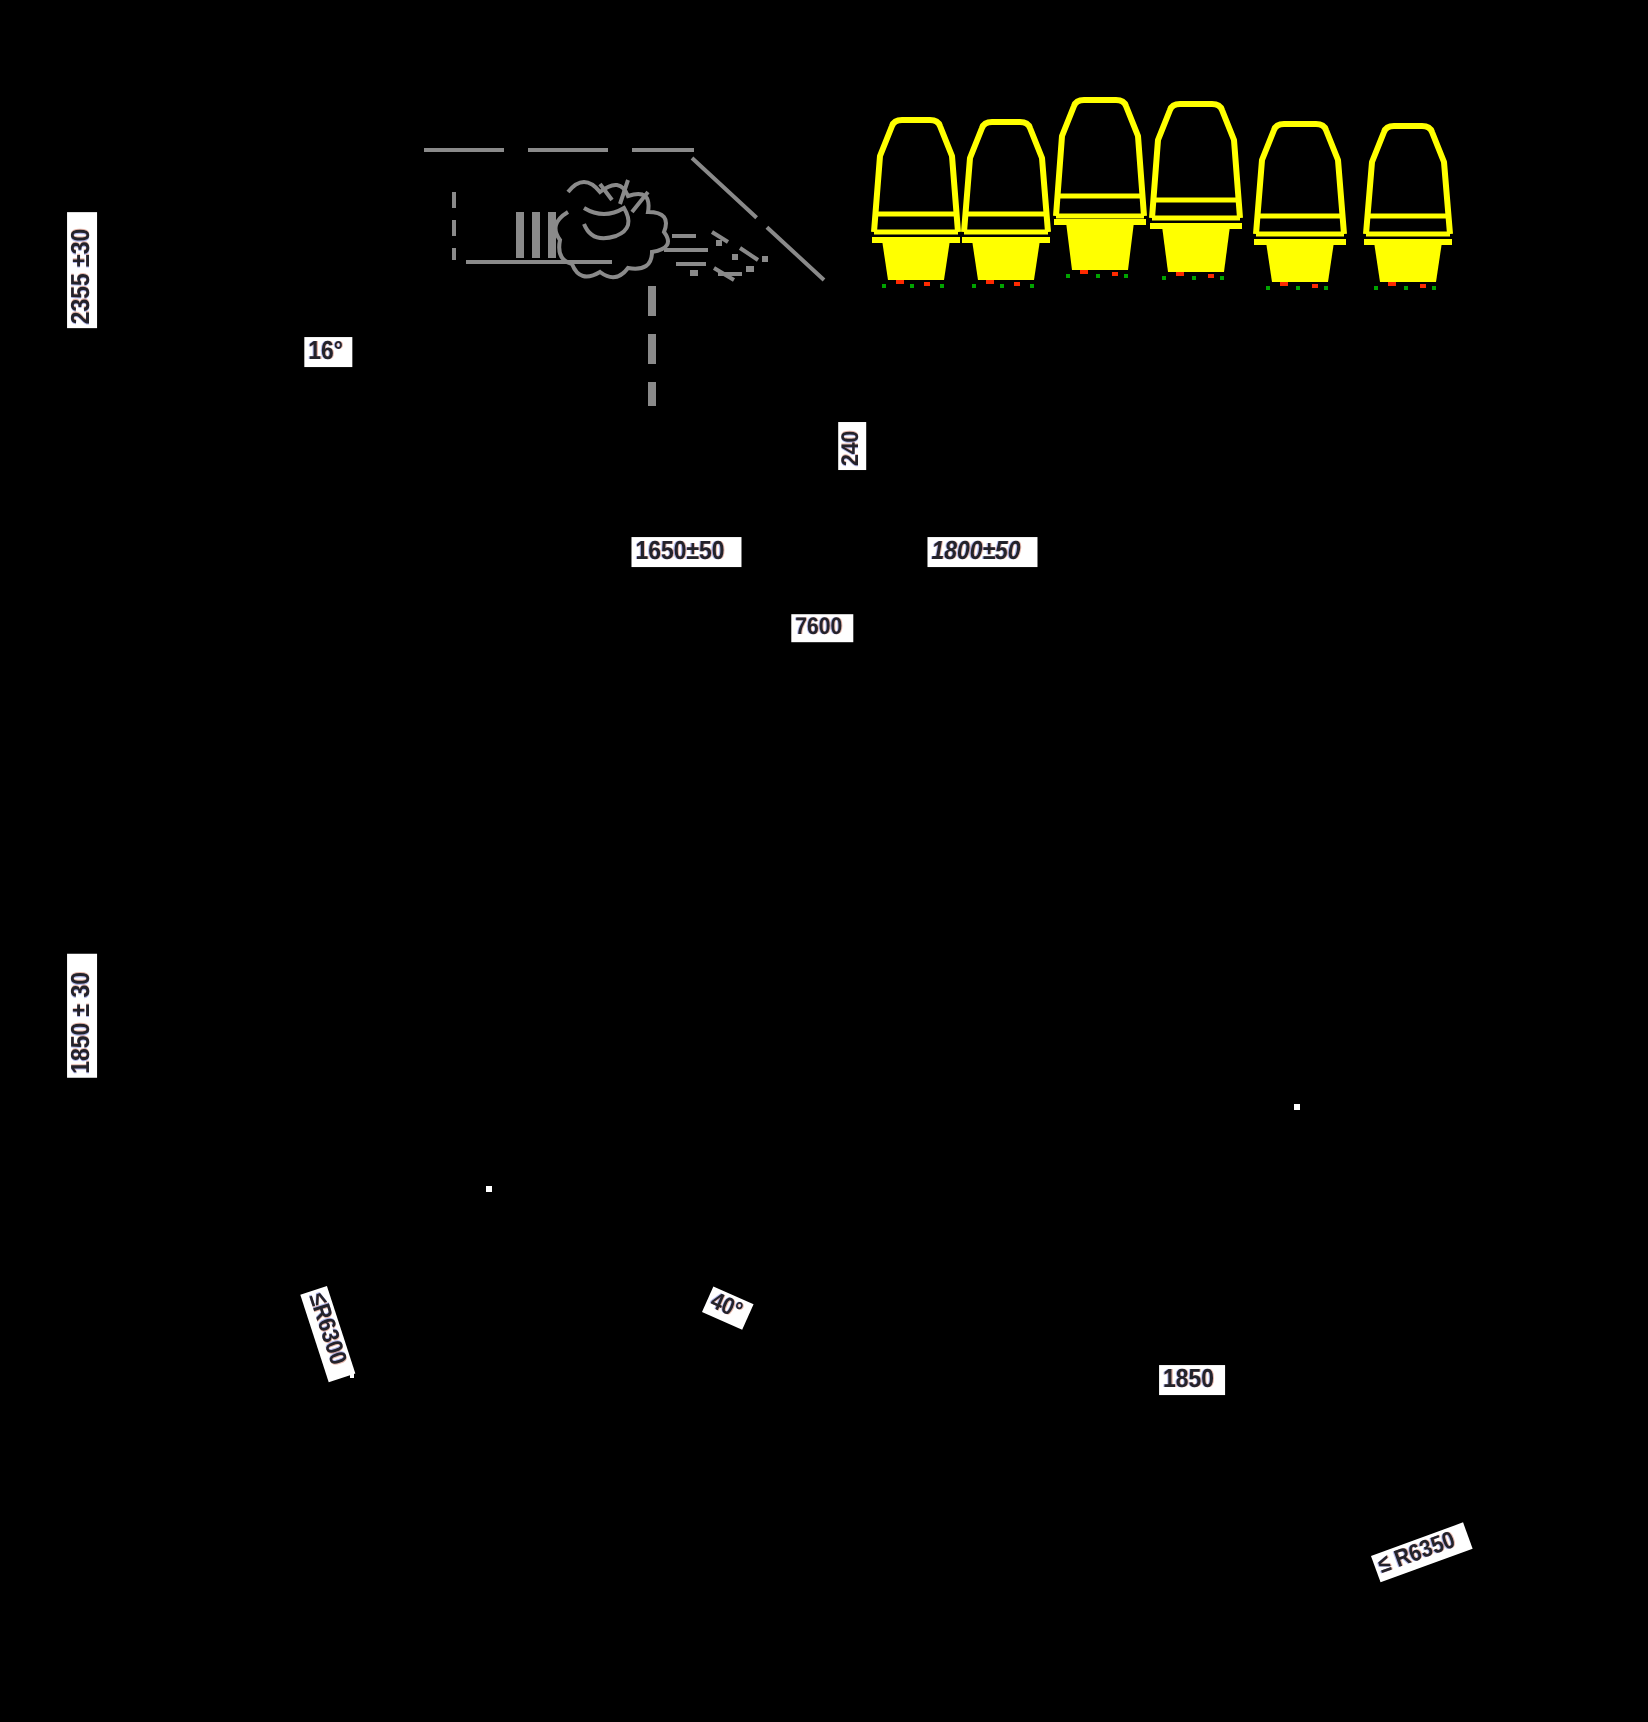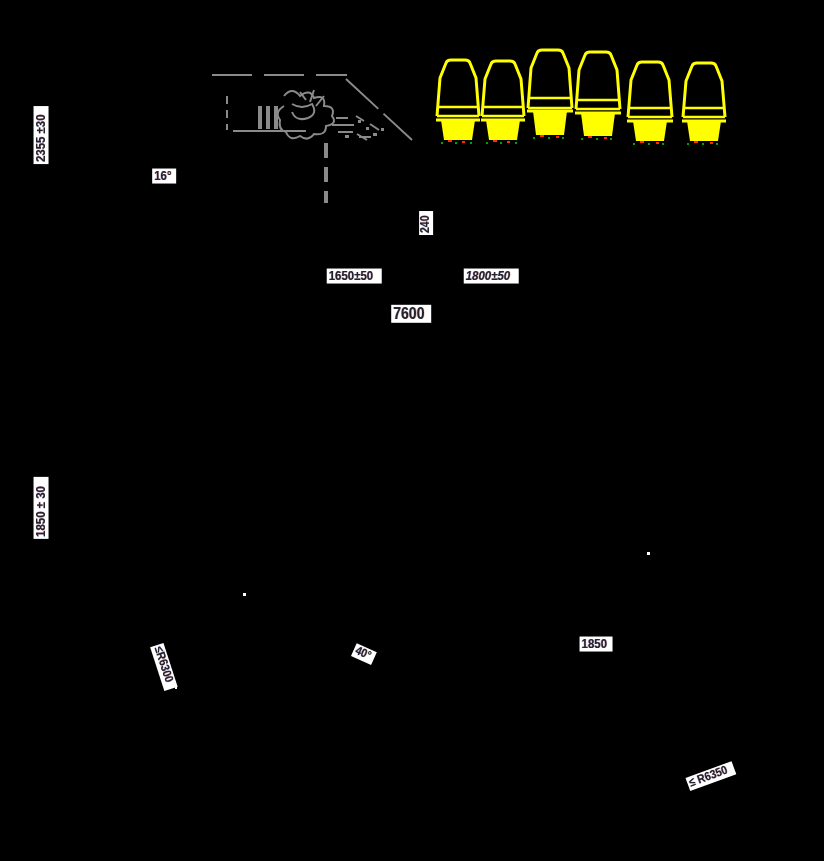--- a/index.html
+++ b/index.html
@@ -14,28 +14,28 @@
     letter-spacing:0px;padding:0 2px;white-space:nowrap;
     transform-origin:center center;
     text-shadow:0.6px 0 0 rgba(190,70,40,.4),-0.6px 0 0 rgba(60,70,200,.4);
   }
   
   .lbl span{display:inline-block;transform:scaleX(.88);transform-origin:left center;}
   
   #lbl-height-front {left:41px; top:135px; transform:translate(-50%,-50%) rotate(-90deg);}
   #lbl-angle-front  {left:164px;top:176px; transform:translate(-50%,-50%);}
   #lbl-step         {left:426px;top:223px; transform:translate(-50%,-50%) rotate(-90deg);font-size:12px;}
-  #lbl-pitch-front  {left:354px;top:276px; transform:translate(-50%,-50%);}
+  #lbl-pitch-front  {left:343px;top:276px; transform:translate(-50%,-50%);}
   #lbl-pitch-rear   {left:491px;top:276px; transform:translate(-50%,-50%);font-style:italic;}
-  #lbl-wheelbase    {left:411px;top:314px; transform:translate(-50%,-50%);font-size:16px;}
+  #lbl-wheelbase    {left:411px;top:314px; transform:translate(-50%,-50%);font-size:12px;}
   #lbl-width-rear   {left:774px;top:127px; transform:translate(-50%,-50%) rotate(-90deg);font-size:12px;}
   #lbl-height-rear  {left:41px; top:508px; transform:translate(-50%,-50%) rotate(-90deg);}
   #lbl-radius-front {left:164px;top:667px; transform:translate(-50%,-50%) rotate(72deg);font-size:12px;}
   #lbl-angle-rear   {left:364px;top:654px; transform:translate(-50%,-50%) rotate(24deg);font-size:12px;}
-  #lbl-rear-overhang{left:596px;top:644px; transform:translate(-50%,-50%);}
+  #lbl-rear-overhang{left:596px;top:690px; transform:translate(-50%,-50%);}
   #lbl-radius-rear  {left:711px;top:776px; transform:translate(-50%,-50%) rotate(-20deg);font-size:12px;}
 </style>
 </head>
 <body>
 
 <div id="canvas">
 
   <svg width="824" height="861" viewBox="0 0 824 861">
     <g stroke="#8a8a8a" stroke-width="2" fill="none">
 

